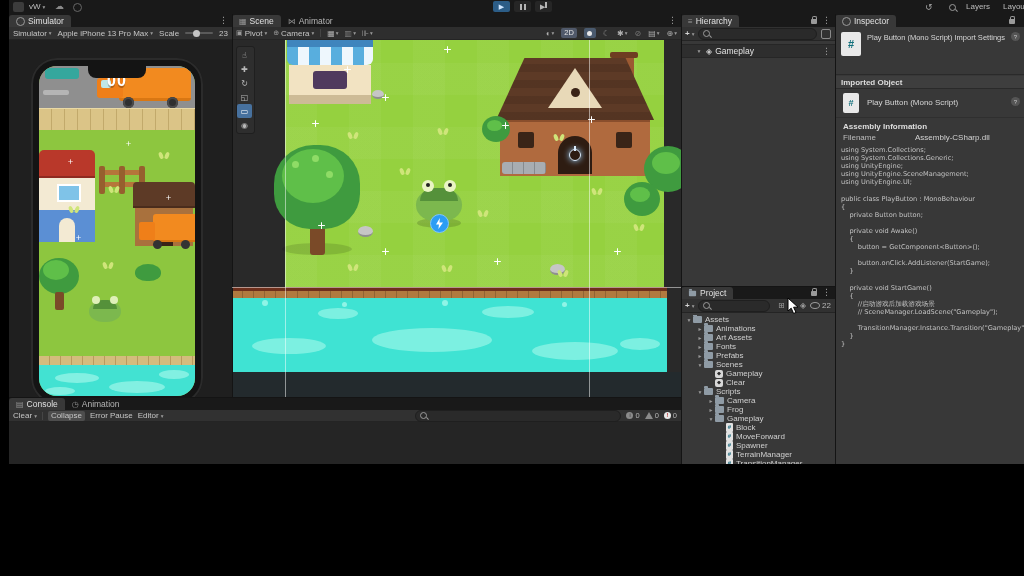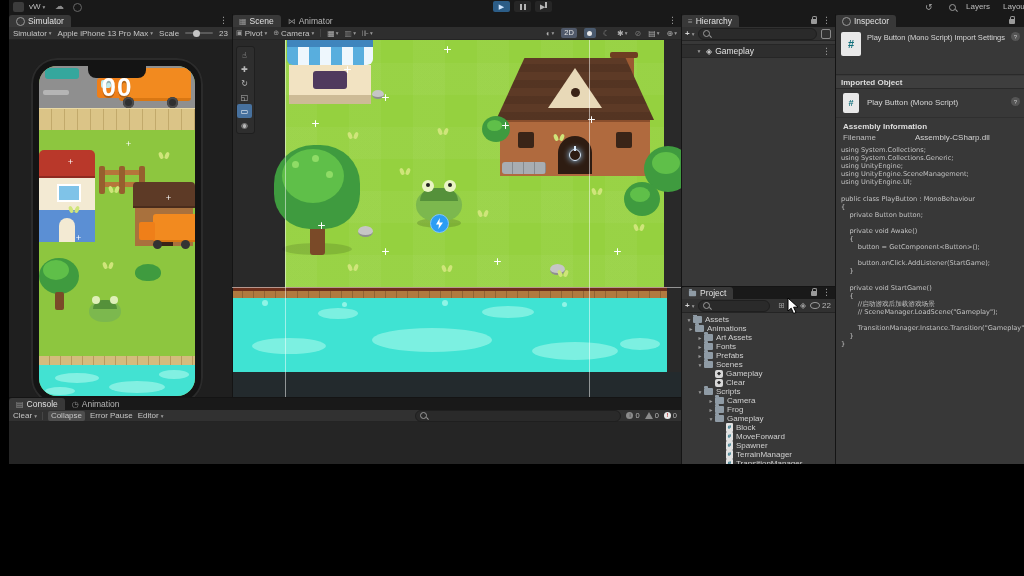--- a/index.html
+++ b/index.html
@@ -140,21 +140,21 @@
             <div class="abs" style="left:6px;top:2px;width:34px;height:11px;background:#35a79d;border-radius:3px;"></div>
             <div class="abs" style="left:4px;top:24px;width:26px;height:5px;background:#b5b5b5;border-radius:2px;"></div>
             <div class="abs" style="left:122px;top:24px;width:26px;height:5px;background:#b5b5b5;border-radius:2px;"></div>
             <div class="abs" style="left:58px;top:2px;width:96px;height:42px;">
               <div class="abs" style="left:22px;top:0;width:72px;height:30px;background:#f28a1f;border-radius:3px;border-bottom:3px solid #d97713;"></div>
               <div class="abs" style="left:0;top:10px;width:26px;height:20px;background:#ef7f19;border-radius:3px;"></div>
               <div class="abs" style="left:4px;top:12px;width:10px;height:8px;background:#bfe8ea;border-radius:2px;"></div>
               <div class="abs" style="left:26px;top:29px;width:11px;height:11px;background:#2f2f2f;border-radius:50%;box-shadow:inset 0 0 0 2px #4a4a4a;"></div>
               <div class="abs" style="left:70px;top:29px;width:11px;height:11px;background:#2f2f2f;border-radius:50%;box-shadow:inset 0 0 0 2px #4a4a4a;"></div>
             </div>
-            <div class="abs" style="left:0;top:6px;width:156px;text-align:center;font-size:26px;font-weight:800;color:#fff;letter-spacing:1px;text-shadow:0 2px 0 rgba(0,0,0,.25);">00</div>
+            <div class="abs" style="left:0;top:6px;width:156px;text-align:center;font-size:16px;font-weight:800;color:#fff;letter-spacing:1px;text-shadow:0 2px 0 rgba(0,0,0,.25);">00</div>
           </div>
 
           <div class="abs" style="left:0;top:42px;width:156px;height:22px;background:#dbc487;border-top:1px solid #e9d9a5;
                background-image:repeating-linear-gradient(90deg,transparent 0 12px,#c2a96b 12px 13px);"></div>
 
           <div class="abs" style="left:0;top:64px;width:156px;height:226px;background:#8dc63f;">
             <div class="abs" style="left:0;top:20px;width:56px;height:92px;">
               <div class="abs" style="left:0;top:0;width:56px;height:26px;background:#b9382a;border-radius:5px 5px 0 0;border-bottom:2px solid #8f2a20;"></div>
               <div class="abs" style="left:0;top:28px;width:56px;height:32px;background:#f3ead3;"></div>
               <div class="abs" style="left:18px;top:34px;width:20px;height:14px;background:#7fc3e8;border:2px solid #fff;"></div>
@@ -427,21 +427,21 @@
         <span>22</span>
       </span>
     </div>
     <div class="abs" style="left:0;top:29px;width:154px;height:234px;background:#383838;overflow:hidden;">
 
     <div class="trow" style="padding-left: 4px;">
           <span class="tarrow">▼</span>
           <span class="ticon ic-folder"></span>
           <span>Assets</span>
         </div>
-        <div class="trow" style="padding-left: 6px;">
+        <div class="trow" style="padding-left: 15px;">
           <span class="tarrow">►</span>
           <span class="ticon ic-folder"></span>
           <span>Animations</span>
         </div>
         <div class="trow" style="padding-left: 15px;">
           <span class="tarrow">►</span>
           <span class="ticon ic-folder"></span>
           <span>Art Assets</span>
         </div>
         <div class="trow" style="padding-left: 15px;">

